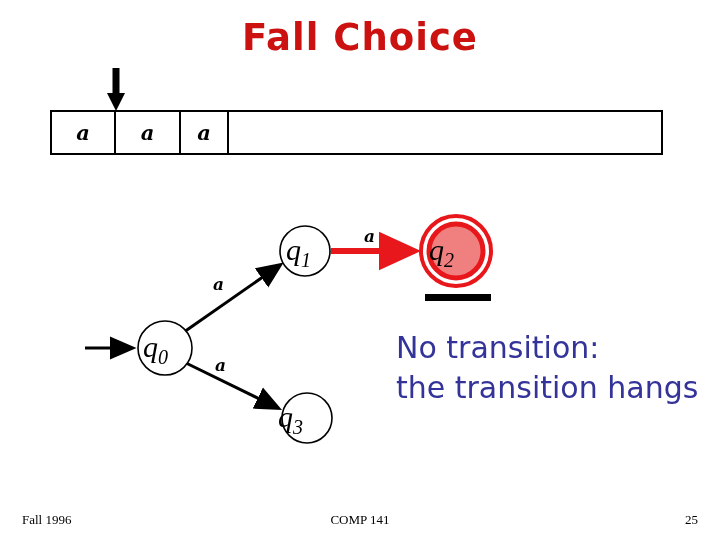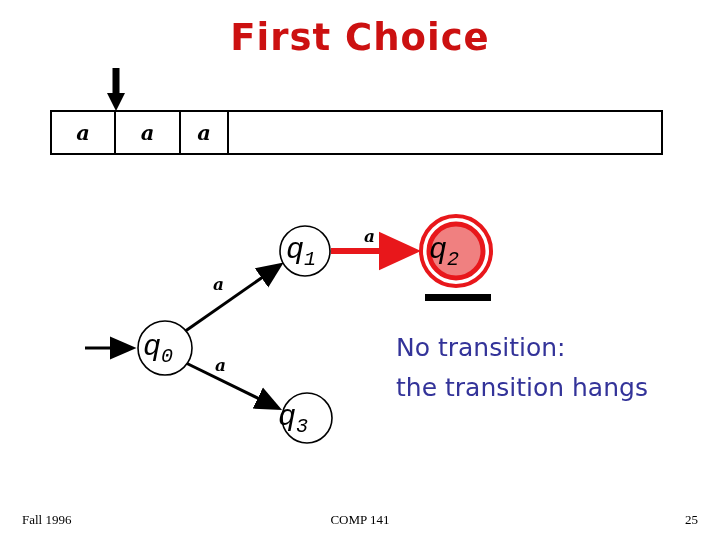--- a/index.html
+++ b/index.html
@@ -84,21 +84,21 @@
   #automaton {
     position: absolute;
     left: 0;
     top: 200px;
     width: 720px;
     height: 260px;
   }
 
   .state-label {
     position: absolute;
-    font-family: Liberation Mono, monospace;
+    font-family: Liberation Serif, serif;
     font-style: italic;
     font-size: 30px;
     color: #000000;
     white-space: nowrap;
     pointer-events: none;
   }
   .state-label sub {
     font-size: 20px;
     font-style: italic;
   }
@@ -121,21 +121,21 @@
   #edge-label-red    { left: 364px; top: 226px; }
 
   
   #note {
     position: absolute;
     left: 396px;
     top: 328px;
     width: 320px;
     color: #333399;
     font-family: "DejaVu Sans", sans-serif;
-    font-size: 25px;
+    font-size: 30px;
     line-height: 40px;
     white-space: nowrap;
   }
 
   
   #footer {
     position: absolute;
     left: 0;
     top: 512px;
     width: 720px;
@@ -146,21 +146,21 @@
   }
   #footer-left   { position: absolute; left: 22px;  top: 0; }
   #footer-center { position: absolute; left: 0; top: 0; width: 720px; text-align: center; }
   #footer-right  { position: absolute; right: 22px; top: 0; text-align: right; }
 </style>
 </head>
 <body>
 
 <div id="slide">
 
-  <div id="slide-title">First Choice</div>
+  <div id="slide-title">Fall Choice</div>
 
   <div id="head-arrow">
     <svg width="20" height="44" viewBox="0 0 20 44" xmlns="http://www.w3.org/2000/svg">
       <rect x="6.5" y="0" width="7" height="27" fill="#000000"></rect>
       <polygon points="1,25 19,25 10,43" fill="#000000"></polygon>
     </svg>
   </div>
 
   <div id="tape">
     <div class="tape-cell c1">a</div>

